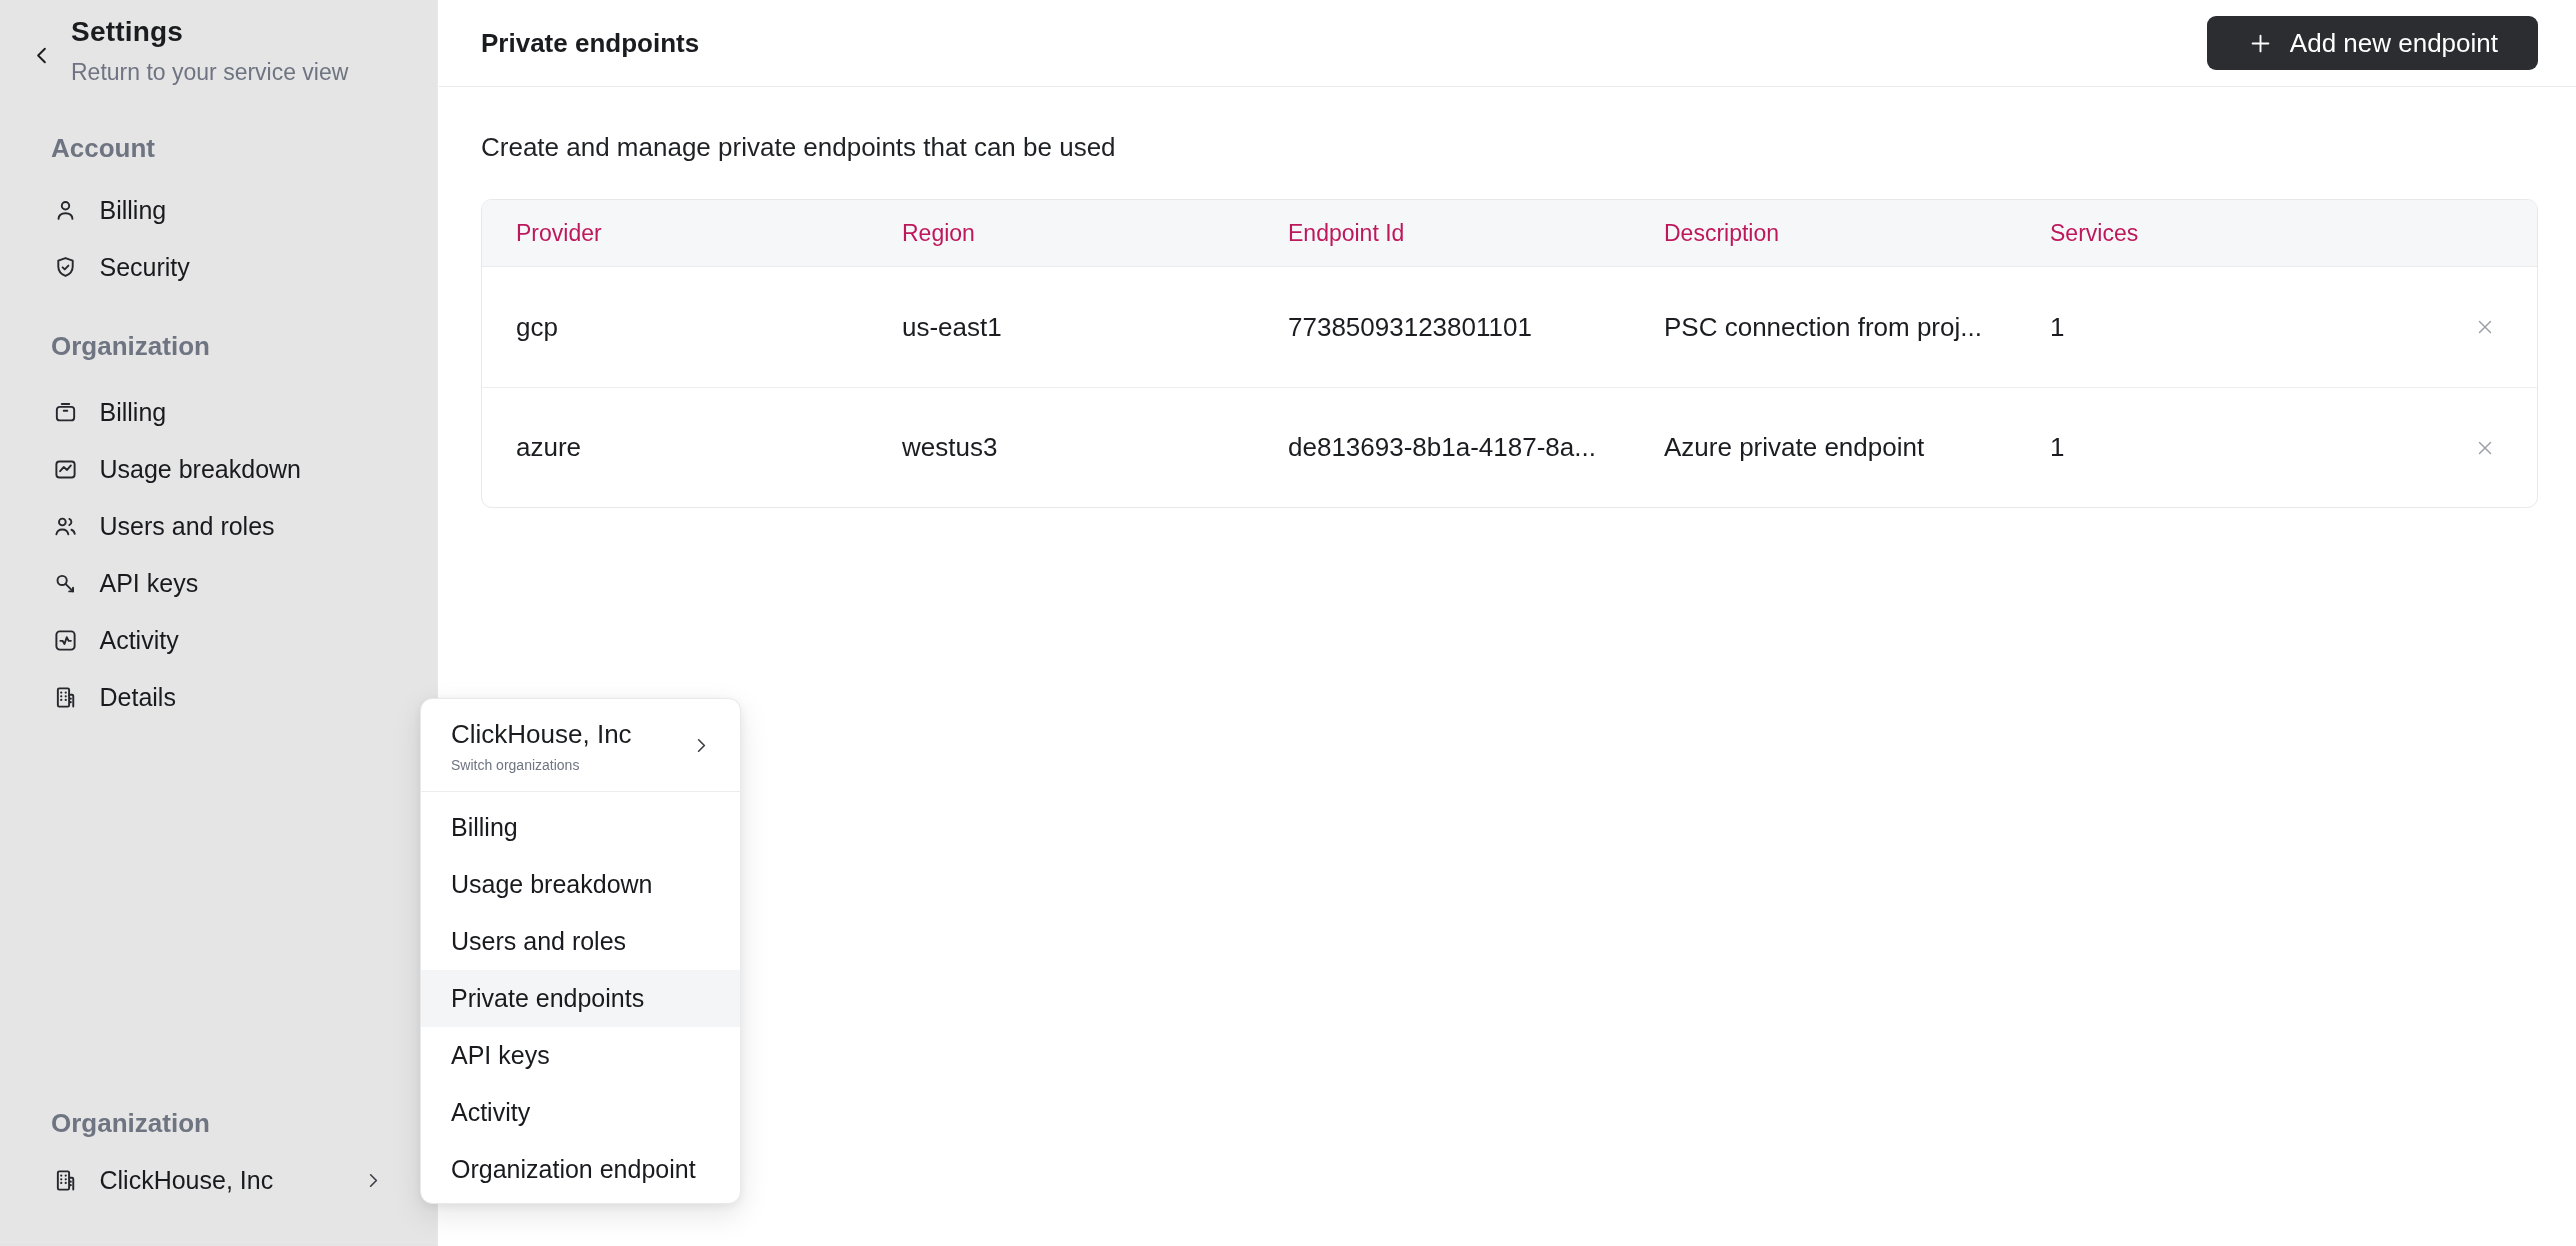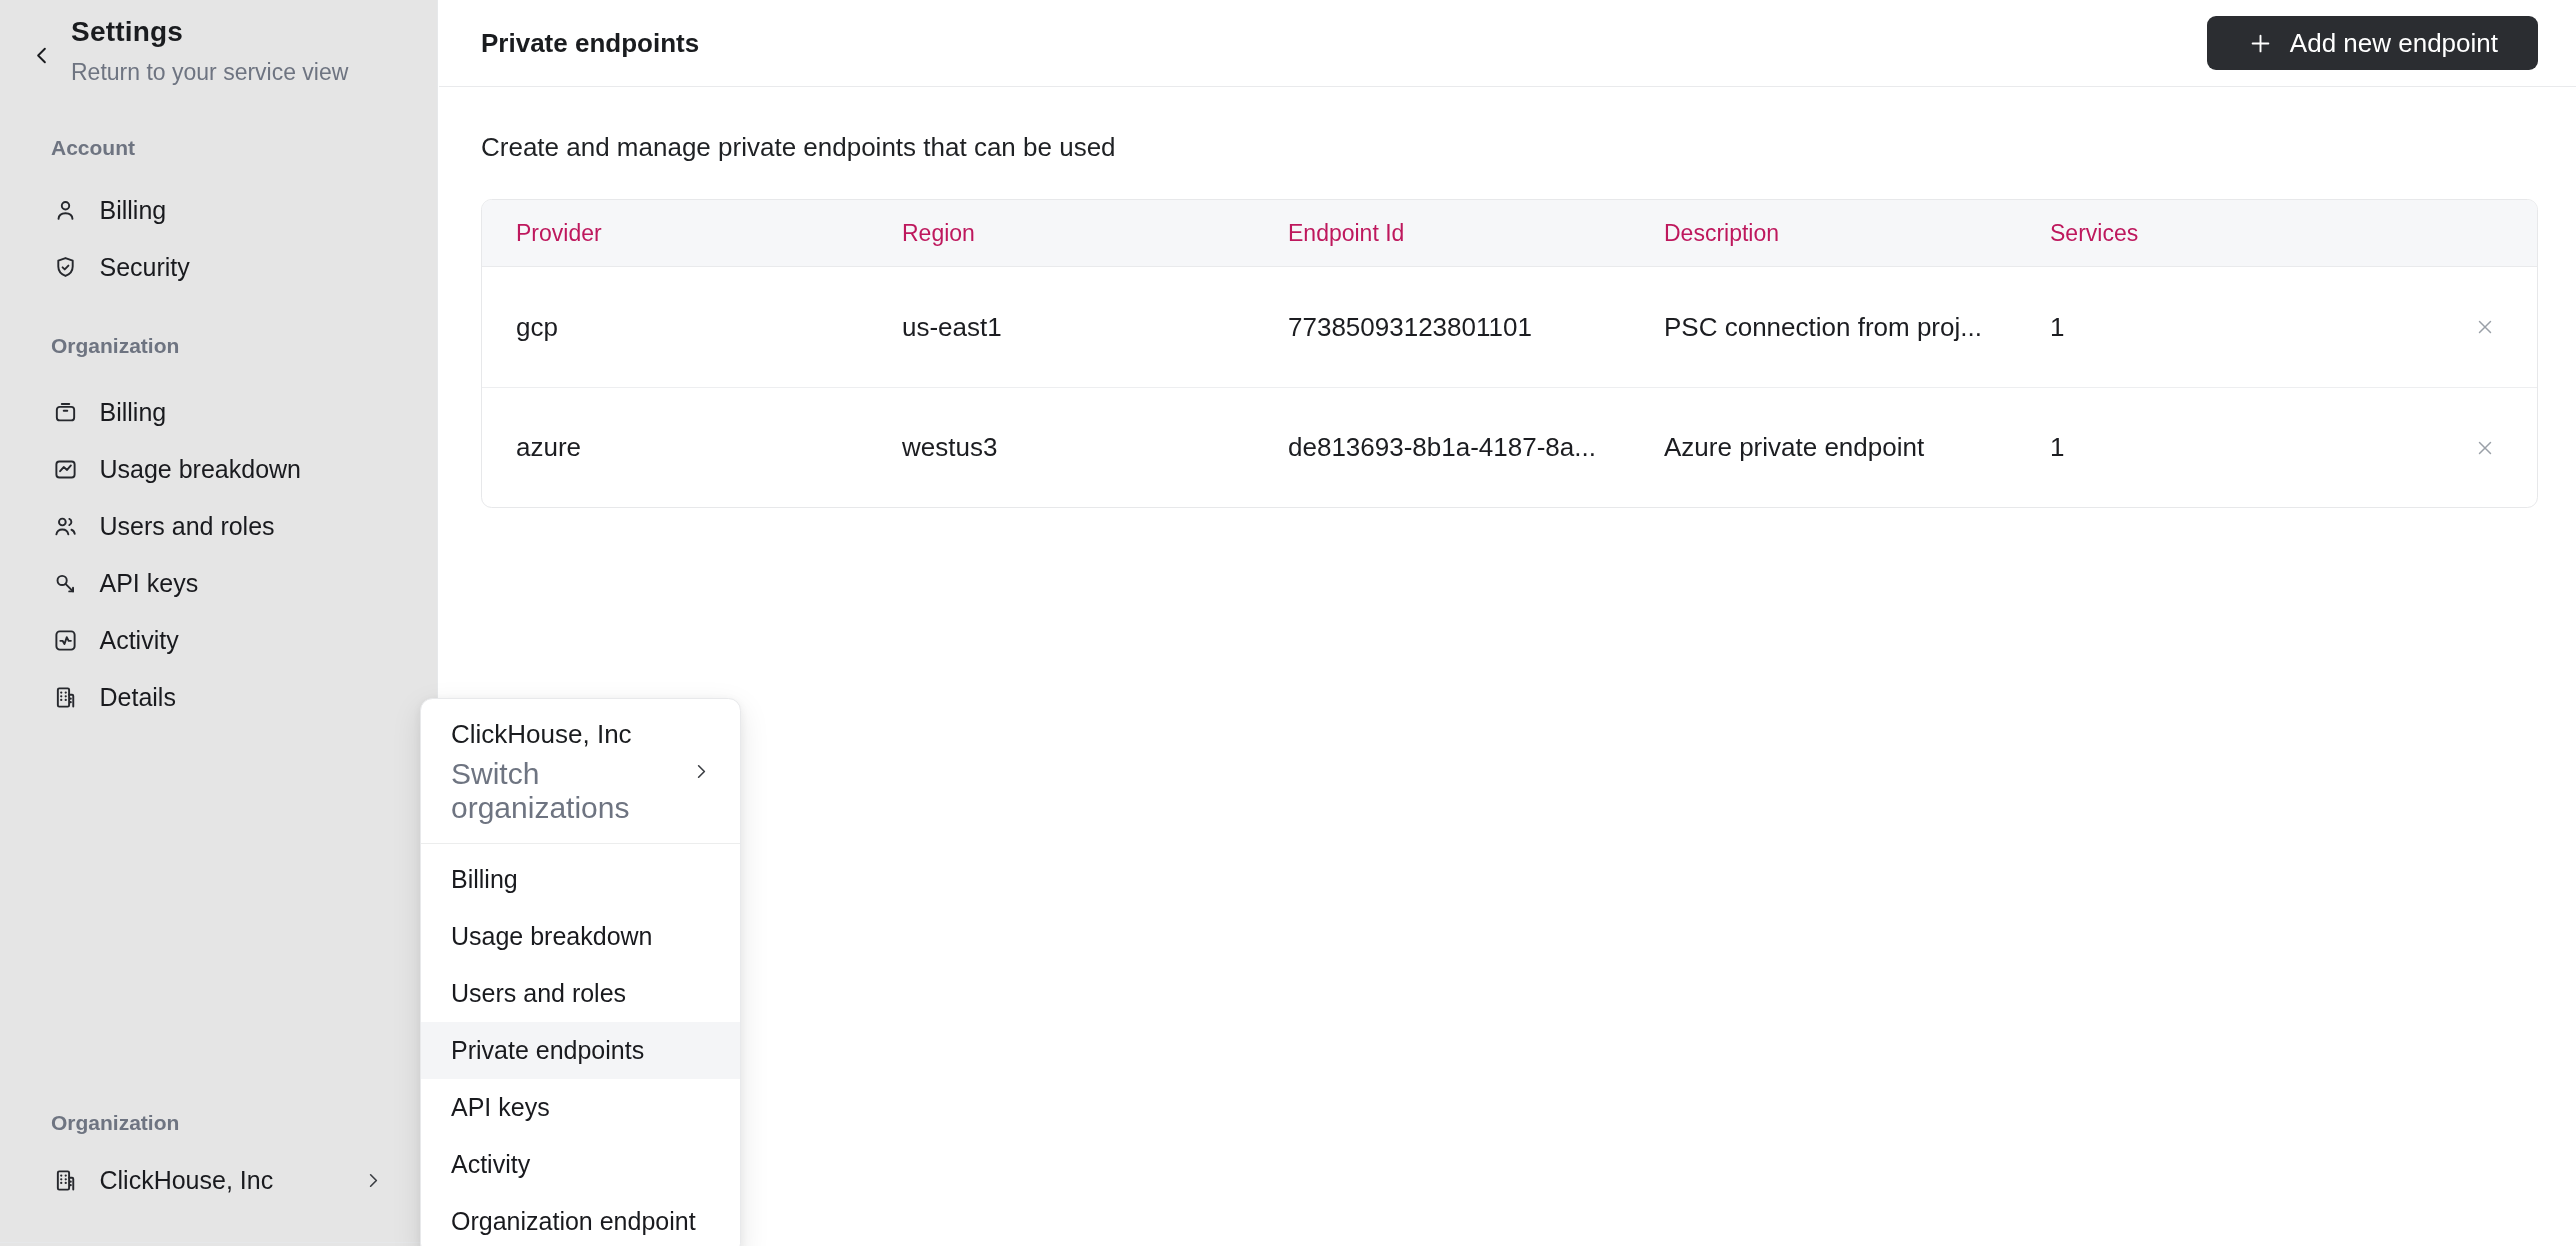--- a/index.html
+++ b/index.html
@@ -13,21 +13,21 @@
   .ic { stroke:currentColor; fill:none; stroke-width:1.7; stroke-linecap:round; stroke-linejoin:round; }
 
   
   .sidebar { position:absolute; left:0; top:0; width:438px; height:1246px; border-right:0.9px solid #e6e8ea; background:#e5e5e5; }
   .back-btn { position:absolute; left:23px; top:37px; width:36px; height:36px; display:flex; align-items:center; justify-content:center; color:#1a1c1f; cursor:pointer; }
   .side-title { position:absolute; left:71px; top:16px; font-size:28px; font-weight:700; letter-spacing:0.2px; }
   .side-subtitle { position:absolute; left:71px; top:59px; font-size:23px; color:#6e7481; }
   .side-group { position:absolute; left:0; width:100%; }
   .group-account { top:134px; }
   .group-org { top:332px; }
-  .side-label { padding-left:51px; font-size:21px; font-weight:700; color:#6e7481; height:28.6px; line-height:28.6px; }
+  .side-label { padding-left:51px; font-size:26px; font-weight:700; color:#6e7481; height:28.6px; line-height:28.6px; }
   .side-items { margin-top:19.6px; }
   .group-org .side-items { margin-top:23px; }
   .side-item { height:57px; display:flex; align-items:center; padding-left:52px; font-size:25px; color:#191a1e; cursor:pointer; }
   .side-item .icn { width:27px; height:27px; margin-right:20.5px; color:#26282d; flex:none; }
   .side-footer { position:absolute; left:0; top:1109px; width:100%; }
   .side-footer .side-item { margin-top:14.3px; }
   .side-footer .chev { margin-left:auto; margin-right:52px; color:#3a3d42; }
   .side-bottomline { position:absolute; left:0; top:1242px; width:438px; height:0.9px; background:#e6e8ea; }
 
   
@@ -50,21 +50,21 @@
   .cell-action { display:flex; justify-content:center; }
   .close-btn { width:39px; height:39px; display:flex; align-items:center; justify-content:center; color:#9aa0a8; cursor:pointer; }
   .close-btn svg { width:22px; height:22px; stroke-width:1.6; }
 
   
   .popup { position:absolute; left:420px; top:698px; width:321px; background:#fff; z-index:20;
            border:0.9px solid #e8e9eb; border-radius:12.5px; overflow:hidden;
            box-shadow:0 10.7px 30px rgba(16,18,23,.10), 0 2.7px 9px rgba(16,18,23,.06); }
   .popup-org { display:flex; align-items:center; padding:19.6px 27px 18px 30px; border-bottom:0.9px solid #eceded; cursor:pointer; }
   .popup-org-name { font-size:26px; color:#1a1c1f; }
-  .popup-org-sub { font-size:30px; color:#6e7481; margin-top:7.1px; }
+  .popup-org-sub { font-size:14px; color:#6e7481; margin-top:7.1px; }
   .popup-org .chev { margin-left:auto; color:#3a3d42; }
   .popup-items { padding:7.1px 0 5.4px; }
   .popup-item { height:57px; display:flex; align-items:center; padding-left:30px; font-size:25px; color:#191a1e; cursor:pointer; }
   .popup-item.active { background:#f4f5f7; }
   .chev svg { width:23px; height:23px; }
 </style>
 </head>
 <body>
 
 <nav class="sidebar">

